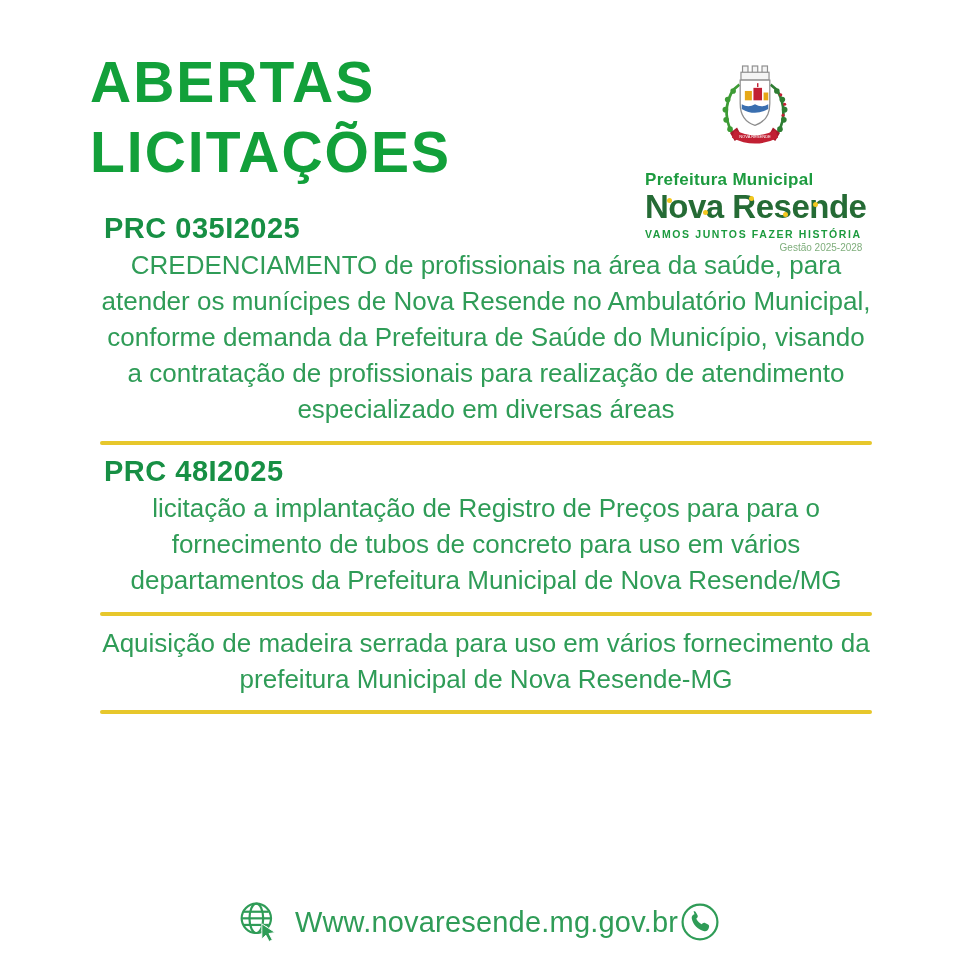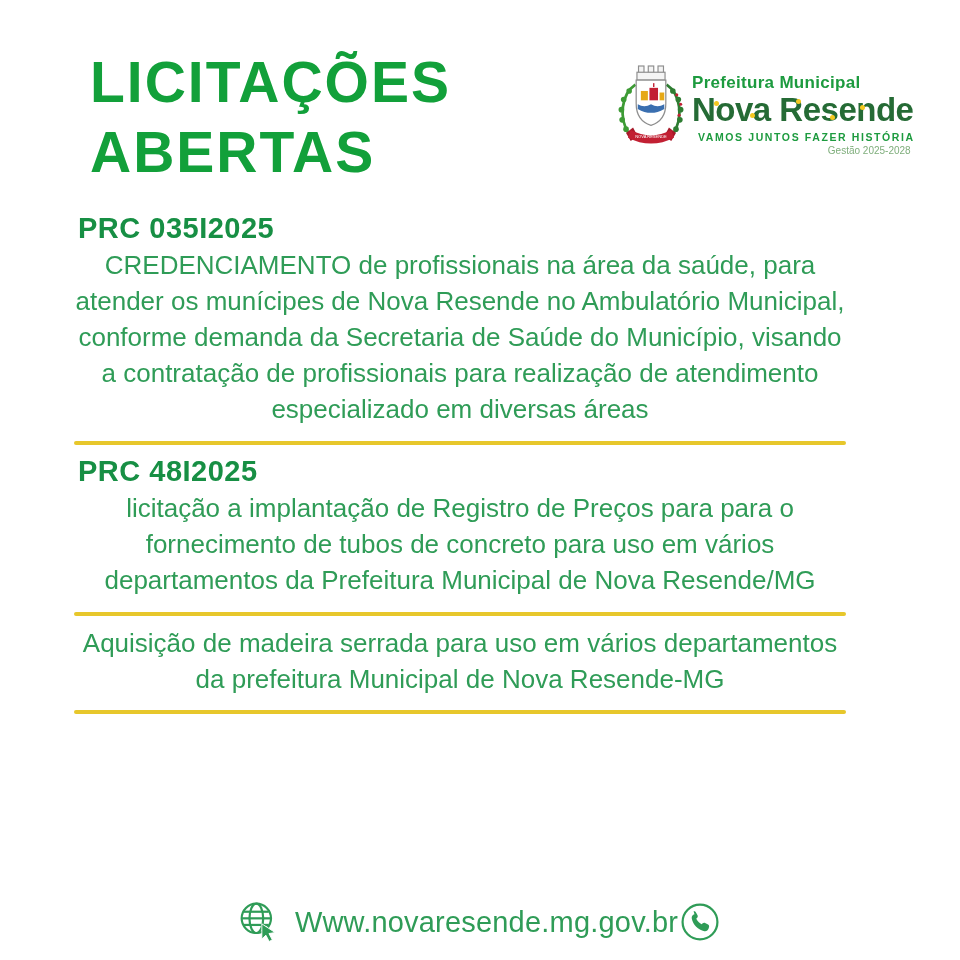--- a/index.html
+++ b/index.html
@@ -22,40 +22,40 @@
   }
 
   
   .page-title{
     position:absolute;left:90px;top:48px;
     color:var(--title-green);
     font-size:57px;font-weight:900;line-height:1.22;
     letter-spacing:2px;
   }
   .logo{
-    position:absolute;left:612px;top:52px;
-    display:flex;align-items:flex-end;
+    position:absolute;left:643px;top:52px;
+    display:flex;align-items:center;flex-direction:column;
   }
   .crest{width:78px;height:102px;flex:0 0 auto;margin-top:2px;}
   .logo-text{display:flex;flex-direction:column;margin-left:2px;margin-top:14px;}
   .logo-line1{color:var(--logo-bright-green);font-size:17px;font-weight:700;letter-spacing:.3px;}
   .logo-name-wrap{position:relative;display:inline-block;}
   .logo-name{
     color:var(--logo-dark-green);font-size:33px;font-weight:900;
     line-height:1.02;letter-spacing:-.5px;white-space:nowrap;
     transform:scaleX(.92);transform-origin:left;
   }
   .bean{position:absolute;width:5px;height:5px;border-radius:50%;
     background:var(--bean-yellow);pointer-events:none;}
   .logo-slogan{color:var(--logo-bright-green);font-size:10.5px;font-weight:700;
-    letter-spacing:1.6px;margin-top:4px;white-space:nowrap;margin-left:6px;}
+    letter-spacing:1.6px;margin-top:4px;white-space:nowrap;}
   .logo-term{color:#7FAE7C;font-size:10px;text-align:right;margin-top:2px;padding-right:4px;}
 
   
-  .sections{position:absolute;left:74px;top:212px;width:772px;}
+  .sections{position:absolute;left:100px;top:212px;width:772px;}
   .section-code{
     margin:0 0 3px 4px;
     color:var(--heading-green);
     font-size:29px;font-weight:800;letter-spacing:.5px;line-height:1.15;
   }
   .section-desc{
     margin:0;
     color:var(--body-green);
     font-size:26px;line-height:1.38;text-align:center;
   }
@@ -73,22 +73,22 @@
   .contact{display:flex;align-items:center;gap:13px;color:var(--body-green);}
   .contact-text{font-size:29px;letter-spacing:.2px;}
   .contact-icon{width:44px;height:44px;flex:0 0 auto;}
 </style>
 </head>
 <body>
 
 <div class="page">
 
   <div class="page-title">
+    <div>ABERTAS</div>
     <div>LICITAÇÕES</div>
-    <div>ABERTAS</div>
   </div>
 
   <div class="logo">
     <svg class="crest" viewBox="0 0 100 128">
 
       <path d="M30 38 C12 50 8 80 22 102" fill="none" stroke="#3D9B35" stroke-width="3.5"></path>
       <g fill="#3D9B35">
         <circle cx="22" cy="46" r="3.6"></circle>
           <circle cx="15" cy="57" r="3.6"></circle>
         <circle cx="12" cy="70" r="3.6"></circle>
@@ -140,32 +140,32 @@
       </span>
       <span class="logo-slogan">VAMOS JUNTOS FAZER HISTÓRIA</span>
       <span class="logo-term">Gestão 2025-2028</span>
     </div>
   </div>
 
   <div class="sections">
 
     <section>
       <h2 class="section-code">PRC 035I2025</h2>
-      <p class="section-desc">CREDENCIAMENTO de profissionais na área da saúde, para atender os munícipes de Nova Resende no Ambulatório Municipal, conforme demanda da Secretaria de Saúde do Município, visando a contratação de profissionais para realização de atendimento especializado em diversas áreas</p>
+      <p class="section-desc">CREDENCIAMENTO de profissionais na área da saúde, para atender os munícipes de Nova Resende no Ambulatório Municipal, conforme demanda da Prefeitura de Saúde do Município, visando a contratação de profissionais para realização de atendimento especializado em diversas áreas</p>
       <hr class="divider">
     </section>
 
     <section>
       <h2 class="section-code">PRC 48I2025</h2>
       <p class="section-desc">licitação a implantação de Registro de Preços para para o fornecimento de tubos de concreto para uso em vários departamentos da Prefeitura Municipal de Nova Resende/MG</p>
       <hr class="divider">
     </section>
 
     <section>
-      <p class="section-desc">Aquisição de madeira serrada para uso em vários departamentos da prefeitura Municipal de Nova Resende-MG</p>
+      <p class="section-desc">Aquisição de madeira serrada para uso em vários fornecimento da prefeitura Municipal de Nova Resende-MG</p>
       <hr class="divider">
     </section>
 
   </div>
 
   <div class="footer">
     <div class="contact">
       <svg class="contact-icon" viewBox="0 0 48 48">
         <g fill="none" stroke="#2F9C57" stroke-width="2.4">
           <circle cx="20" cy="20" r="16"></circle>

